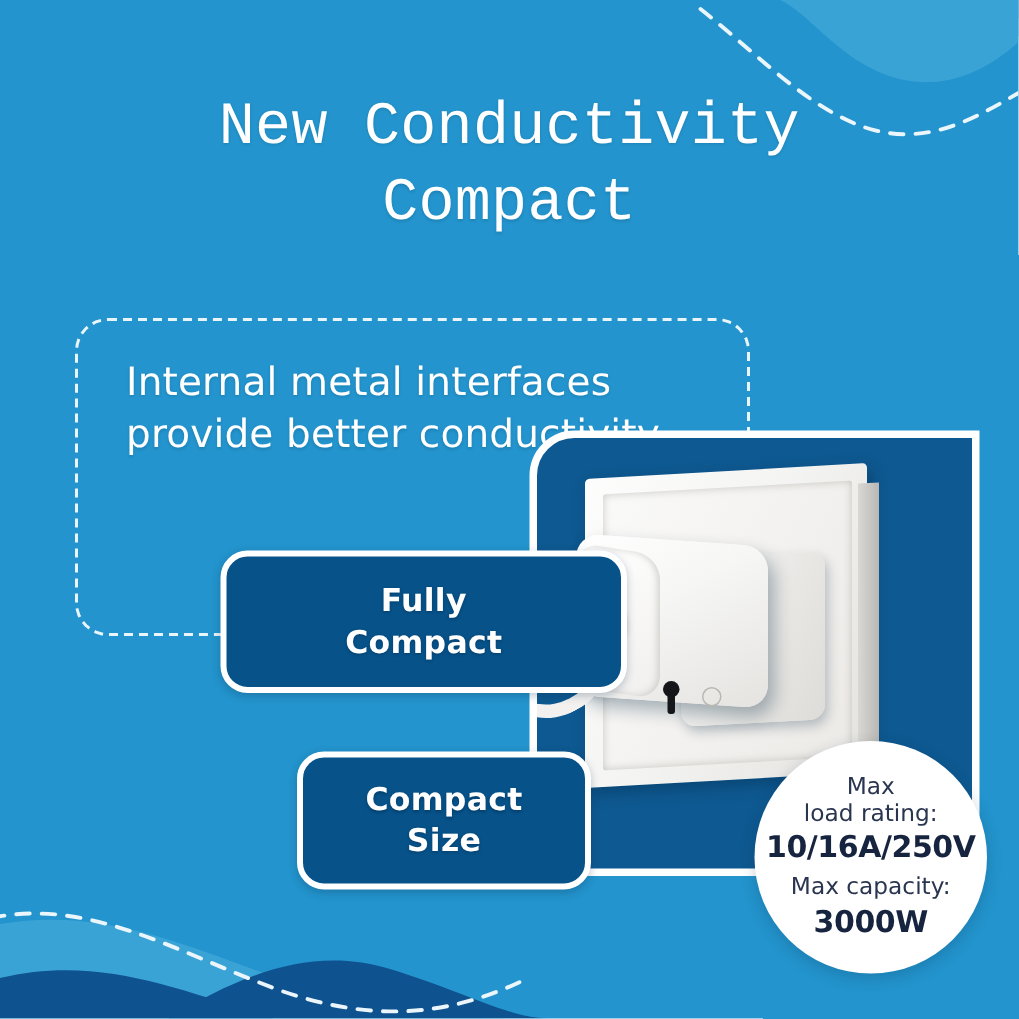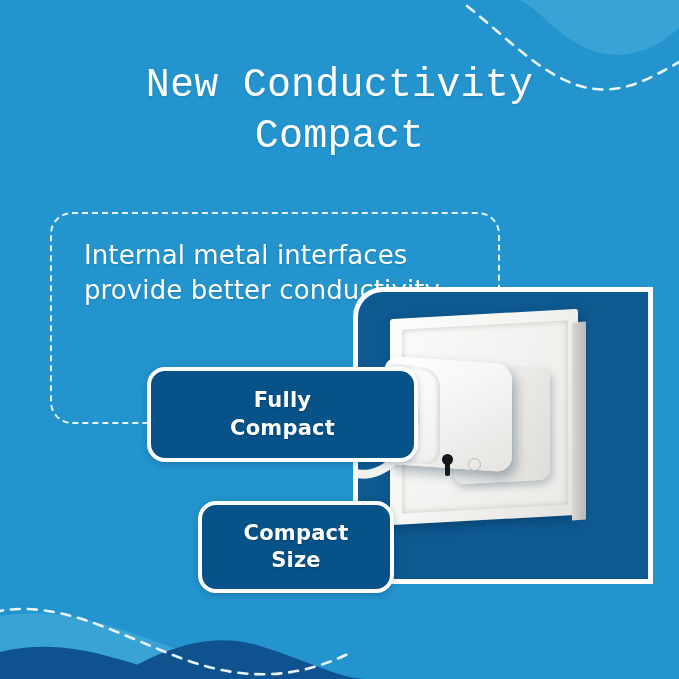--- a/index.html
+++ b/index.html
@@ -325,14 +325,22 @@
     </span>
   </div>
 
   <div class="badge badge-compact">
     <span>
       <span>Compact</span><br>
       <span>Size</span>
     </span>
   </div>
 
+  <div class="spec-circle">
+    <div class="spec-line">Max</div>
+    <div class="spec-line">load rating:</div>
+    <div class="spec-strong">10/16A/250V</div>
+    <div class="spec-gap"></div>
+    <div class="spec-line">Max capacity:</div>
+    <div class="spec-strong">3000W</div>
+  </div>
 
 </div>
 
 </body></html>

